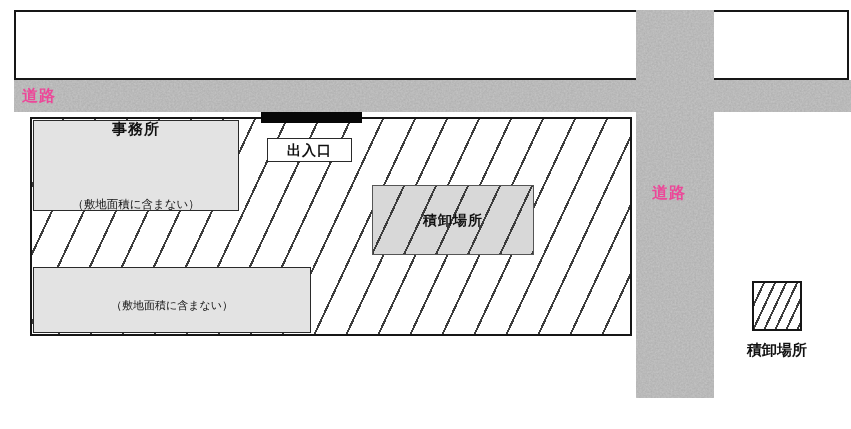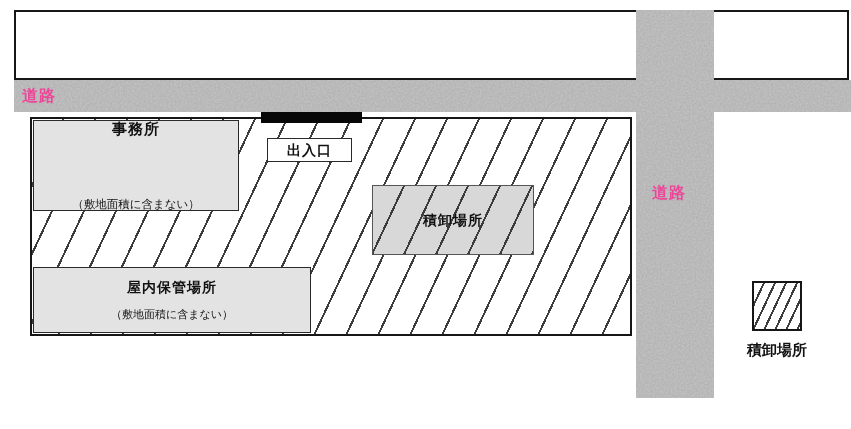--- a/index.html
+++ b/index.html
@@ -187,21 +187,20 @@
 
     <div class="box box-entrance">
       <span>出入口</span>
     </div>
 
     <div class="box box-loading">
       <span>積卸場所</span>
     </div>
 
     <div class="box box-indoor">
-      <div class="box-title">屋内保管場所</div>
       <div class="box-note">（敷地面積に含まない）</div>
     </div>
 
   </div>
 
   <div class="legend-swatch"></div>
   <div class="legend-label">積卸場所</div>
 
 
 </div>

